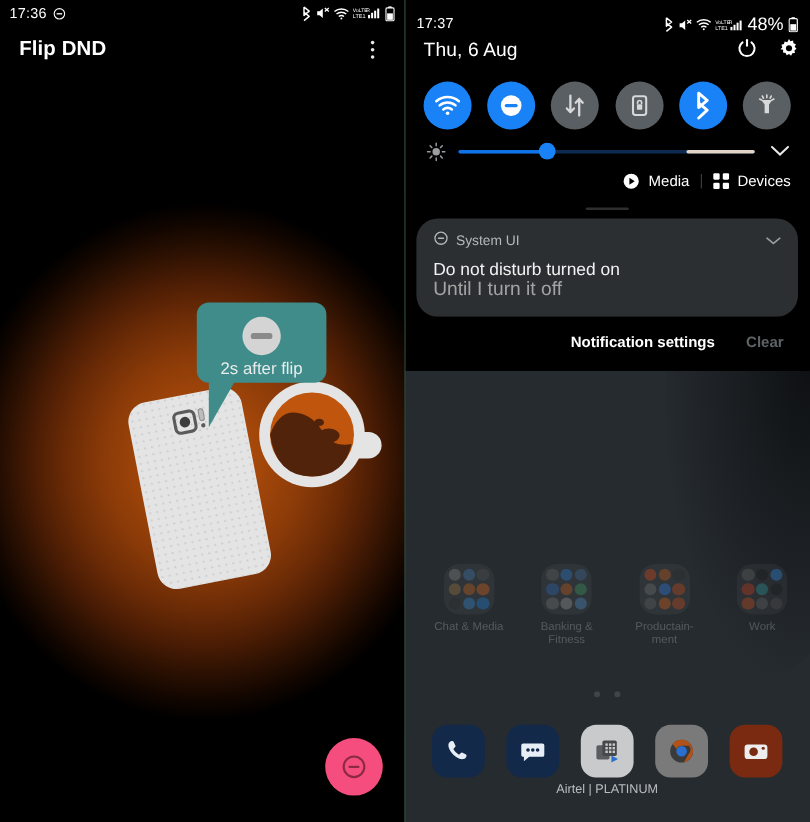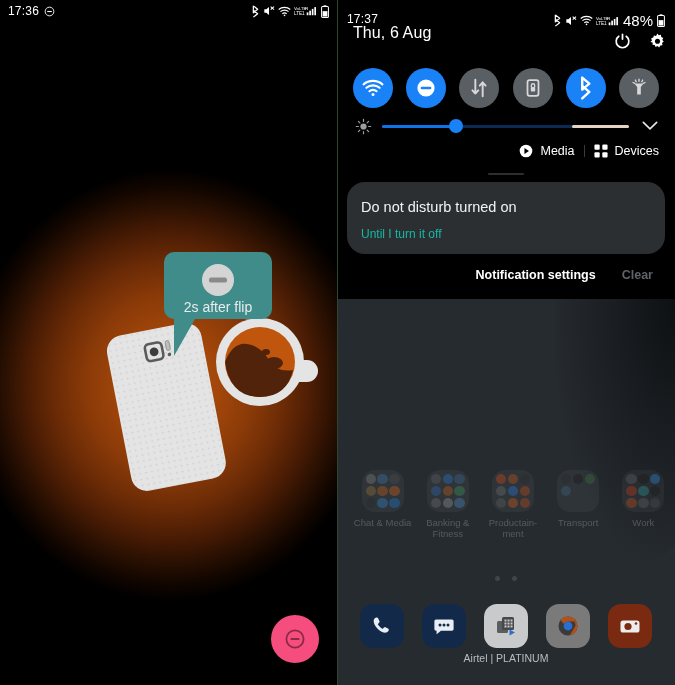--- a/index.html
+++ b/index.html
@@ -46,21 +46,21 @@
   .wall-shape { position:absolute; right:-30px; top:140px; width:150px; height:420px;
                 background:radial-gradient(ellipse at 80% 40%, rgba(10,12,14,.85) 0%,
                 rgba(20,23,26,.5) 45%, rgba(38,43,48,0) 75%);
                 border-radius:50% 30% 40% 60%; z-index:1; }
 
   .shade { position:absolute; left:0; top:0; width:338px; z-index:6; background:#000; }
 
   .r-statusbar { height:22px; display:flex; align-items:flex-start; padding:12px 10px;
                  color:#fff; font-size:11.5px; }
 
-  .qs-header { height:38px; display:flex; padding:0 8px 0 16px;gap:36px; }
+  .qs-header { height:38px; display:flex; align-items:center; padding:0 8px 0 16px;gap:36px; }
   .qs-date { color:#fff; font-size:16px; letter-spacing:.1px; }
   .qs-hicons { margin-left:auto; display:flex; align-items:center; gap:16px; }
 
   .toggles { display:flex; justify-content:space-between; padding:6px 16px 4px; }
   .tgl { width:40px; height:40px; border-radius:50%; display:flex;
          align-items:center; justify-content:center; }
   .tgl.on { background:#1a82f7; }
   .tgl.off { background:#5a5f63; }
 
   .bright-row { display:flex; align-items:center; padding:4px 14px 2px 18px; gap:10px; }
@@ -78,21 +78,21 @@
   .md-div { width:1px; height:12px; background:#3a3a3a; }
 
   .handle-row { height:16px; display:flex; align-items:center; justify-content:center; }
   .handle { width:36px; height:2px; background:#2e2e2e; border-radius:2px; }
 
   .notif { margin:0 10px 0; background:#2c2f31; border-radius:18px; padding:10px 14px 13px; }
   .nf-top { display:flex; align-items:center; gap:6px; }
   .nf-app { color:#b4b8bb; font-size:11.5px; }
   .nf-chev { margin-left:auto; }
   .nf-title { color:#f2f2f2; font-size:14.5px; margin-top:7px; }
-  .nf-sub { color:#14b8a6; font-size:12px; margin-top:12px; }
+  .nf-sub { color:#a3a3a3; font-size:16px; margin-top:0; }
 
   .nf-actions { display:flex; align-items:center; justify-content:flex-end;
                 gap:26px; padding:14px 22px 14px 0; background:#000; }
   .nf-act { color:#fff; font-size:12.5px; font-weight:bold; }
   .nf-act.dim { color:#5f6366; }
   .shade-edge { height:3px; background:#000; border-radius:0 0 14px 14px; }
 
   
   .folders { position:absolute; left:7px; top:470px; width:338px; z-index:3;
              display:flex; justify-content:space-around; padding:0 6px; }
@@ -171,20 +171,28 @@
         <span>
           <svg width="8" height="13" viewBox="0 0 11 17">
               <rect x="3.6" y="0" width="3.8" height="1.7" fill="#fff"></rect>
               <rect x="0.8" y="1.7" width="9.4" height="15" rx="1.4" fill="none" stroke="#fff" stroke-width="1.4"></rect>
               <rect x="2.2" y="8" width="6.6" height="7.4" fill="#fff"></rect>
             </svg>
         </span>
       </span>
     </div>
 
+    <div class="appbar">
+      <span class="appbar-title">Flip DND</span>
+      <span class="appbar-menu">
+          <i></i>
+          <i></i>
+          <i></i>
+        </span>
+    </div>
 
     <div class="illus">
       <svg width="337" height="420" viewBox="0 0 337 420">
         <defs>
           <pattern id="dots" width="6" height="6" patternUnits="userSpaceOnUse">
             <circle cx="1.6" cy="1.6" r="0.9" fill="#b9bcbd" opacity="0.55"></circle>
           </pattern>
         </defs>
 
         <g transform="rotate(-11 118 245)">
@@ -265,34 +273,20 @@
             <span class="mini" style="background: rgb(176, 82, 26); opacity: 0.42;"></span>
             <span class="mini" style="background: rgb(42, 42, 42); opacity: 0.42;"></span>
             <span class="mini" style="background: rgb(106, 106, 106); opacity: 0.42;"></span>
             <span class="mini" style="background: rgb(42, 111, 208); opacity: 0.42;"></span>
             <span class="mini" style="background: rgb(176, 69, 26); opacity: 0.42;"></span>
             <span class="mini" style="background: rgb(90, 90, 90); opacity: 0.42;"></span>
             <span class="mini" style="background: rgb(192, 85, 26); opacity: 0.42;"></span>
             <span class="mini" style="background: rgb(176, 69, 26); opacity: 0.42;"></span>
           </div>
         <div class="folder-label">Productain-ment</div>
-      </div>
-      <div class="folder">
-        <div class="folder-tile">
-            <span class="mini" style="background: rgb(42, 42, 42); opacity: 0.42;"></span>
-            <span class="mini" style="background: rgb(26, 26, 26); opacity: 0.42;"></span>
-            <span class="mini" style="background: rgb(58, 106, 58); opacity: 0.42;"></span>
-            <span class="mini" style="background: rgb(58, 95, 122); opacity: 0.42;"></span>
-            <span class="mini"></span>
-            <span class="mini"></span>
-            <span class="mini"></span>
-            <span class="mini"></span>
-            <span class="mini"></span>
-          </div>
-        <div class="folder-label">Transport</div>
       </div>
       <div class="folder">
         <div class="folder-tile">
             <span class="mini" style="background: rgb(90, 90, 90); opacity: 0.42;"></span>
             <span class="mini" style="background: rgb(26, 26, 26); opacity: 0.42;"></span>
             <span class="mini" style="background: rgb(42, 127, 208); opacity: 0.42;"></span>
             <span class="mini" style="background: rgb(176, 58, 26); opacity: 0.42;"></span>
             <span class="mini" style="background: rgb(42, 138, 138); opacity: 0.42;"></span>
             <span class="mini" style="background: rgb(26, 26, 26); opacity: 0.42;"></span>
             <span class="mini" style="background: rgb(176, 74, 26); opacity: 0.42;"></span>
@@ -505,20 +499,34 @@
             </svg>
           <span>Devices</span>
         </span>
       </div>
 
       <div class="handle-row">
         <span class="handle"></span>
       </div>
 
       <div class="notif">
+        <div class="nf-top">
+          <span>
+            <svg width="13" height="13" viewBox="0 0 24 24">
+                <circle cx="12" cy="12" r="9.3" fill="none" stroke="#b4b8bb" stroke-width="2"></circle>
+                <rect x="7" y="10.8" width="10" height="2.4" rx="1.2" fill="#b4b8bb"></rect>
+              </svg>
+          </span>
+          <span class="nf-app">System UI</span>
+          <span class="nf-chev">
+            <svg width="13" height="8" viewBox="0 0 16 9">
+                <path d="M1.4 1.4 8 6.8 14.6 1.4" fill="none" stroke="#9b9ea0" stroke-width="1.6" stroke-linecap="round"></path>
+              </svg>
+          </span>
+        </div>
         <div class="nf-title">Do not disturb turned on</div>
         <div class="nf-sub">Until I turn it off</div>
       </div>
 
       <div class="nf-actions">
         <span class="nf-act">Notification settings</span>
         <span class="nf-act dim">Clear</span>
       </div>
       <div class="shade-edge"></div>
     </div>

